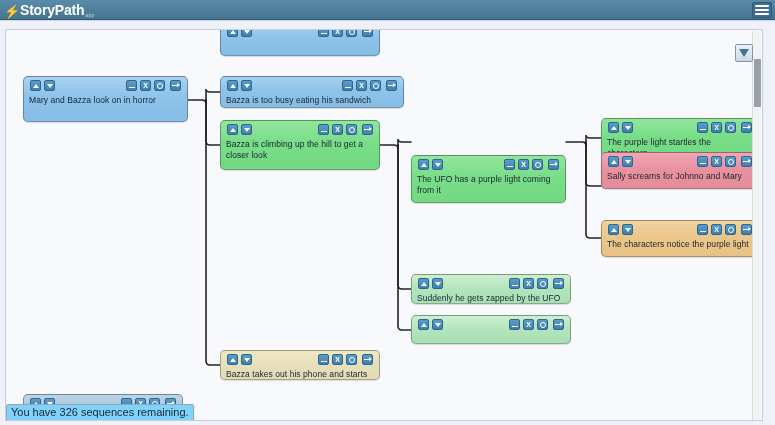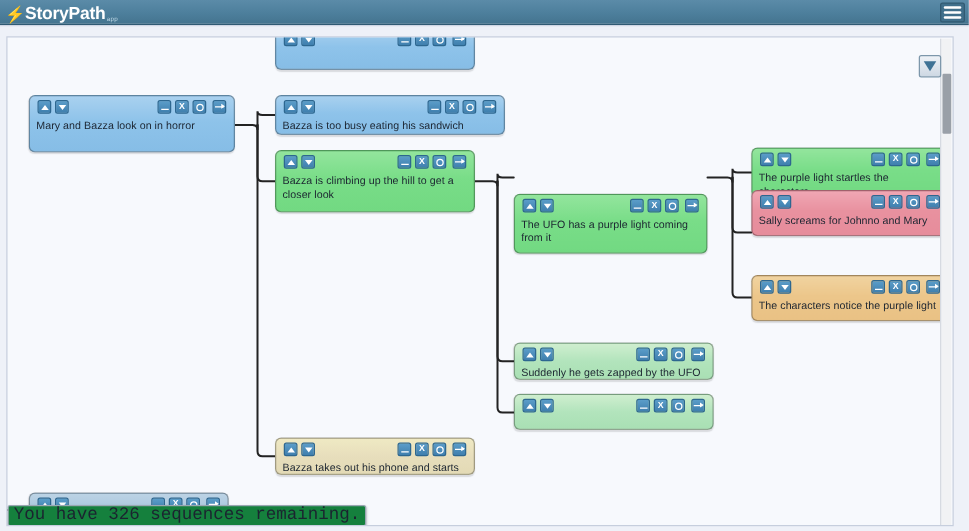--- a/index.html
+++ b/index.html
@@ -194,31 +194,30 @@
   .c-green     { background: linear-gradient(to bottom, #93e59d 0%, #79dd88 45%, #72d982 100%); }
   .c-mintgreen { background: linear-gradient(to bottom, #cfeecf 0%, #b2e4bc 50%, #a9e0b4 100%); }
   .c-pink      { background: linear-gradient(to bottom, #f0a7b4 0%, #e8919f 45%, #e68c9b 100%); }
   .c-orange    { background: linear-gradient(to bottom, #f0d3a0 0%, #ecc68a 45%, #e9c184 100%); }
   .c-tan       { background: linear-gradient(to bottom, #efe9c3 0%, #e7debc 50%, #e3dab5 100%); }
   .c-steel     { background: linear-gradient(to bottom, #bcd3e5 0%, #a8c6dd 50%, #a1c0d9 100%); }
 
   
   .tooltip {
     position: absolute;
-    background: #15803d;
+    background: #7dd3fc;
     border: 1px solid #9aa7b2;
     border-radius: 2px;
     padding: 2px 4px;
-    font-size: 14px;
+    font-size: 11px;
     color: #1b2430;
     z-index: 60;
     box-shadow: 0 1px 2px rgba(0,0,0,0.2);
     white-space: nowrap;
     line-height: 11px;
-    font-family: Liberation Mono, monospace;
   }
 </style>
 </head>
 <body>
 
 <div class="topbar">
   <div class="logo">
     <span class="logo-bolt">⚡</span>
     <span>StoryPath</span>
     <span class="logo-sub">app</span>

